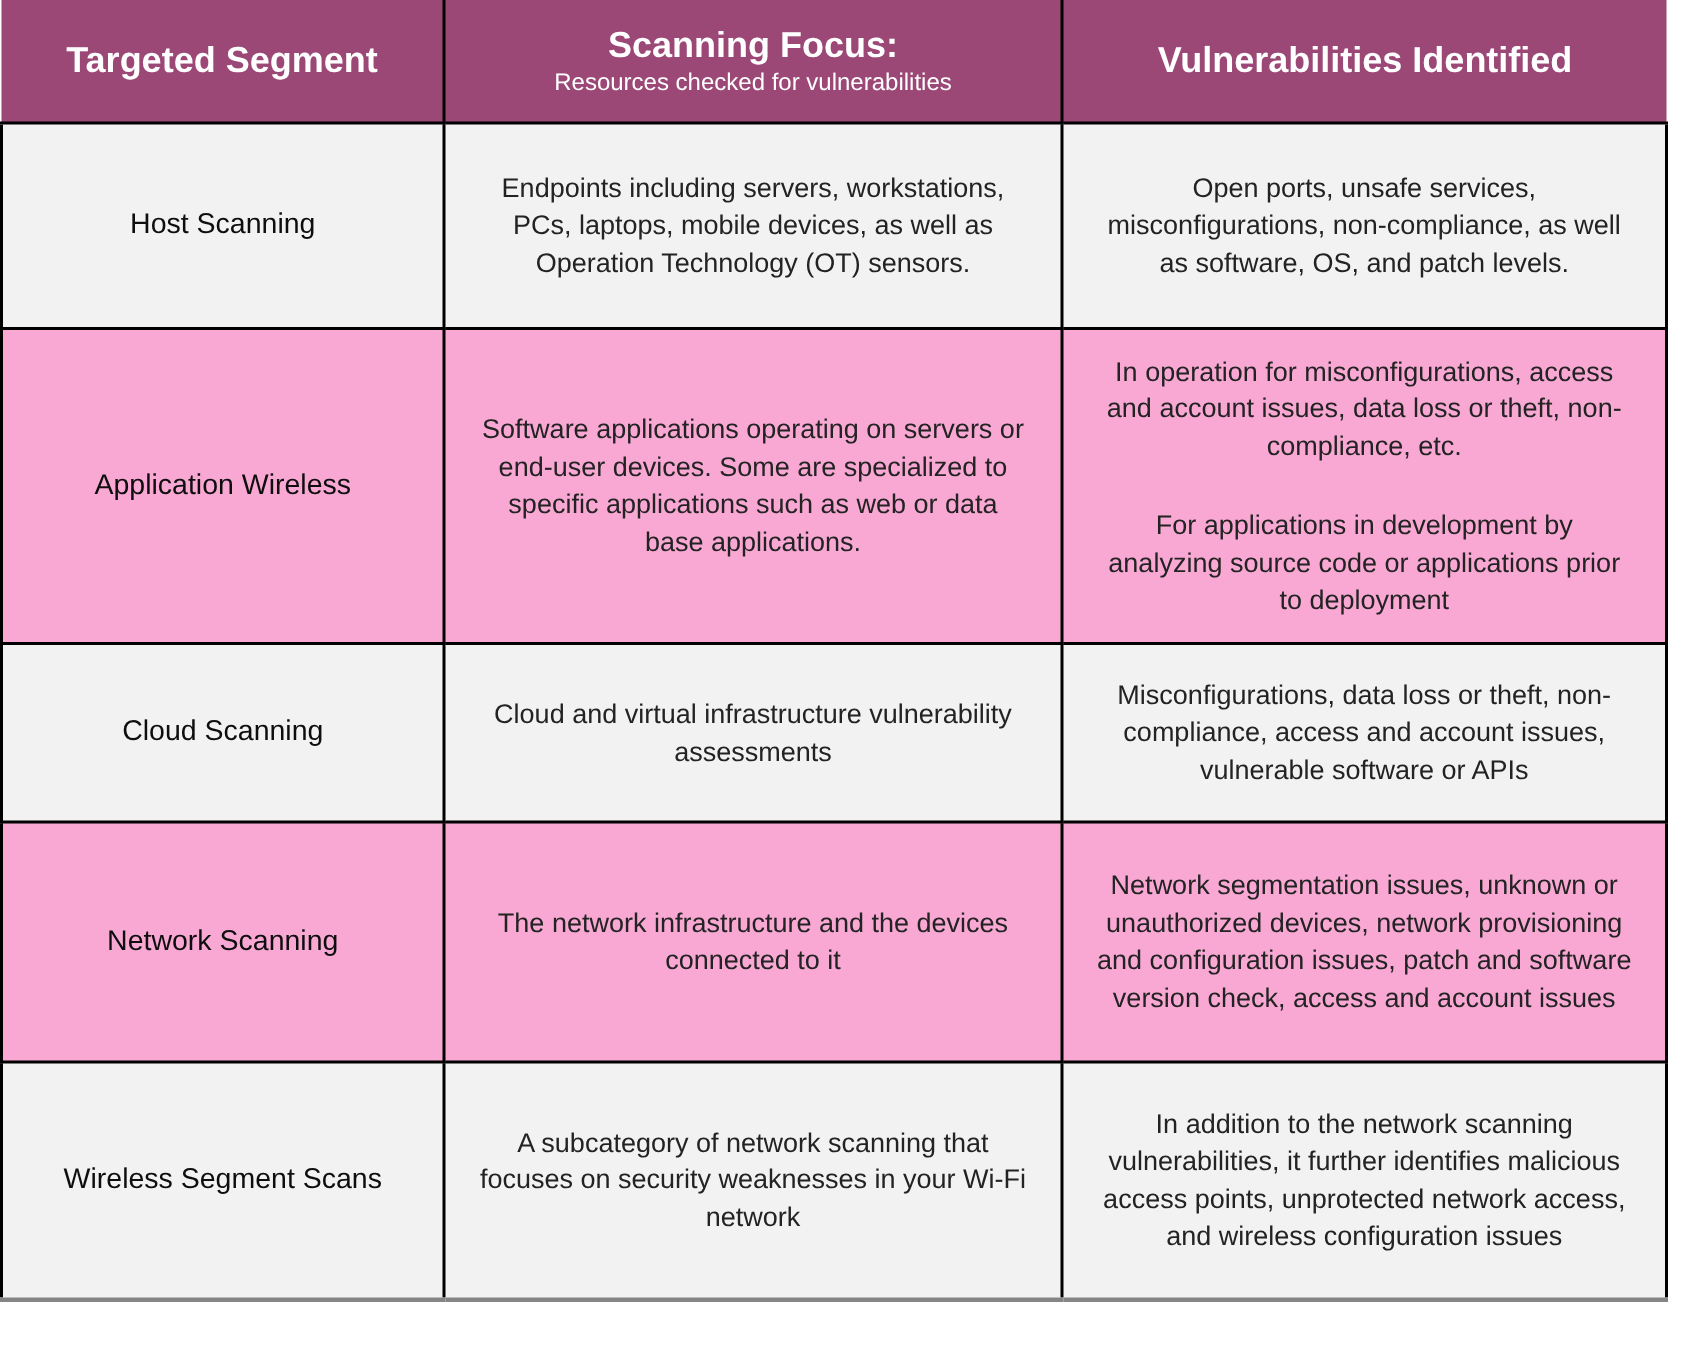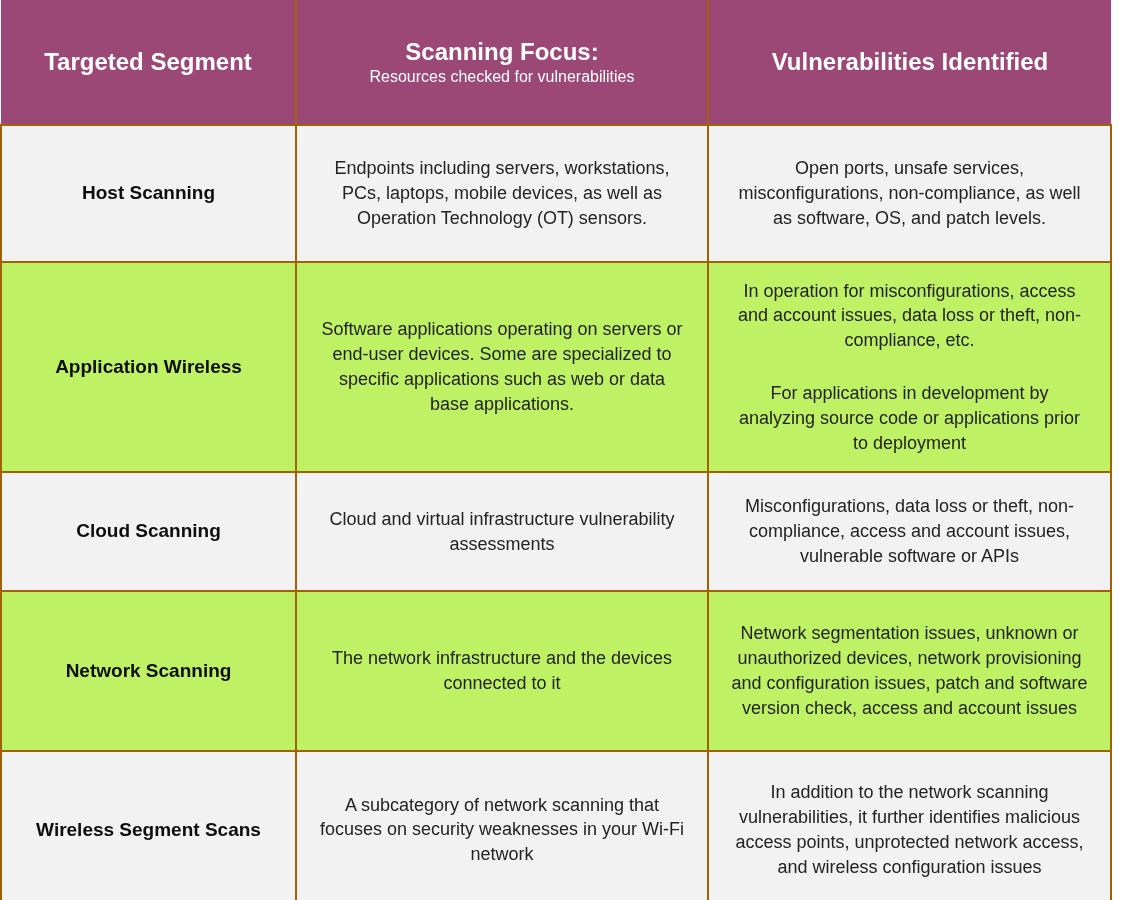--- a/index.html
+++ b/index.html
@@ -11,58 +11,58 @@
     font-family: "Liberation Sans", sans-serif;
   }
   table.scan-table {
     border-collapse: collapse;
     table-layout: fixed;
     width: 1110px;
   }
   th, td {
     text-align: center;
     vertical-align: middle;
-    border: 2px solid #a16207;
+    border: 2px solid #000000;
   }
   thead th {
     background: #9c4877;
     color: #ffffff;
     border-top: none;
-    height: 125px;
+    height: 82px;
     padding: 4px 16px;
   }
   thead th:first-child { border-left: none; }
   thead th:last-child  { border-right: none; margin-left: 20px; }
   thead th + th { border-left-color: #8f7c88; }
   .header-title {
     font-size: 24px;
     font-weight: bold;
     line-height: 1.25;
   }
   .header-subtitle {
     font-size: 16px;
     font-weight: normal;
     line-height: 1.25;
   }
   tbody td {
-    background: #bef264;
+    background: #f9a8d4;
     font-size: 18px;
     color: #232323;
     line-height: 1.38;
     padding: 10px 22px;
   }
   tbody tr:nth-child(odd) td { background: #f2f2f2; }
   tbody tr:nth-child(1) { height: 137px; }
   tbody tr:nth-child(2) { height: 210px; }
   tbody tr:nth-child(3) { height: 119px; }
   tbody tr:nth-child(4) { height: 160px; }
   tbody tr:nth-child(5) { height: 158px; }
   tbody tr:last-child td { border-bottom: 3px solid #858585; }
   tbody td.segment-cell {
-    font-weight: bold;
+    font-weight: normal;
     font-size: 19px;
     color: #0e0e0e;
     padding: 10px 1px;
   }
   .cell-par { margin: 0; }
   .cell-par + .cell-par { margin-top: 28px; }
 </style>
 </head>
 <body>
 

